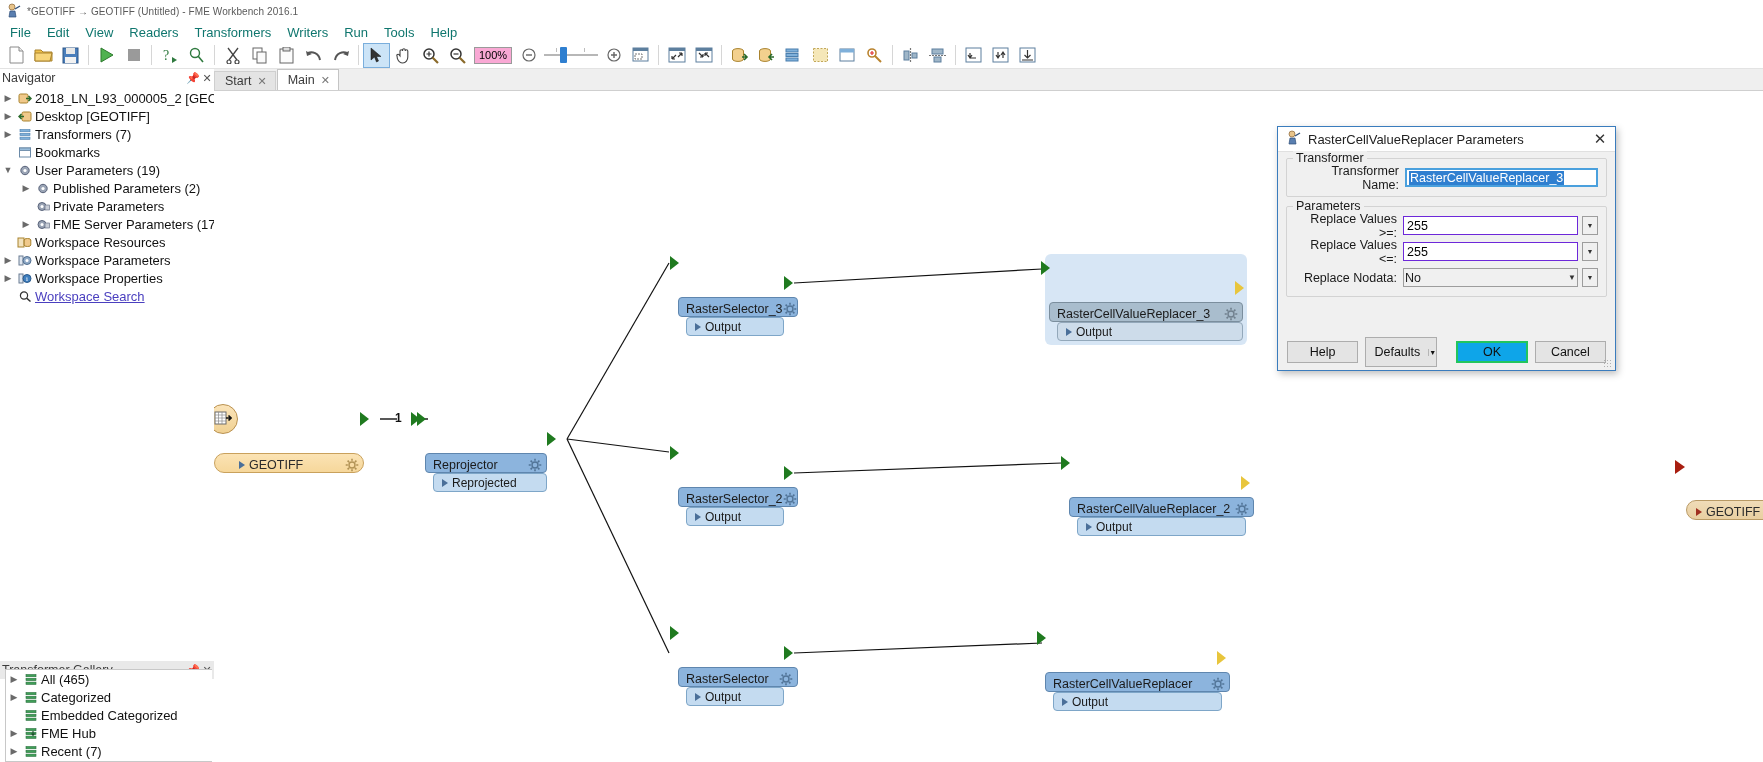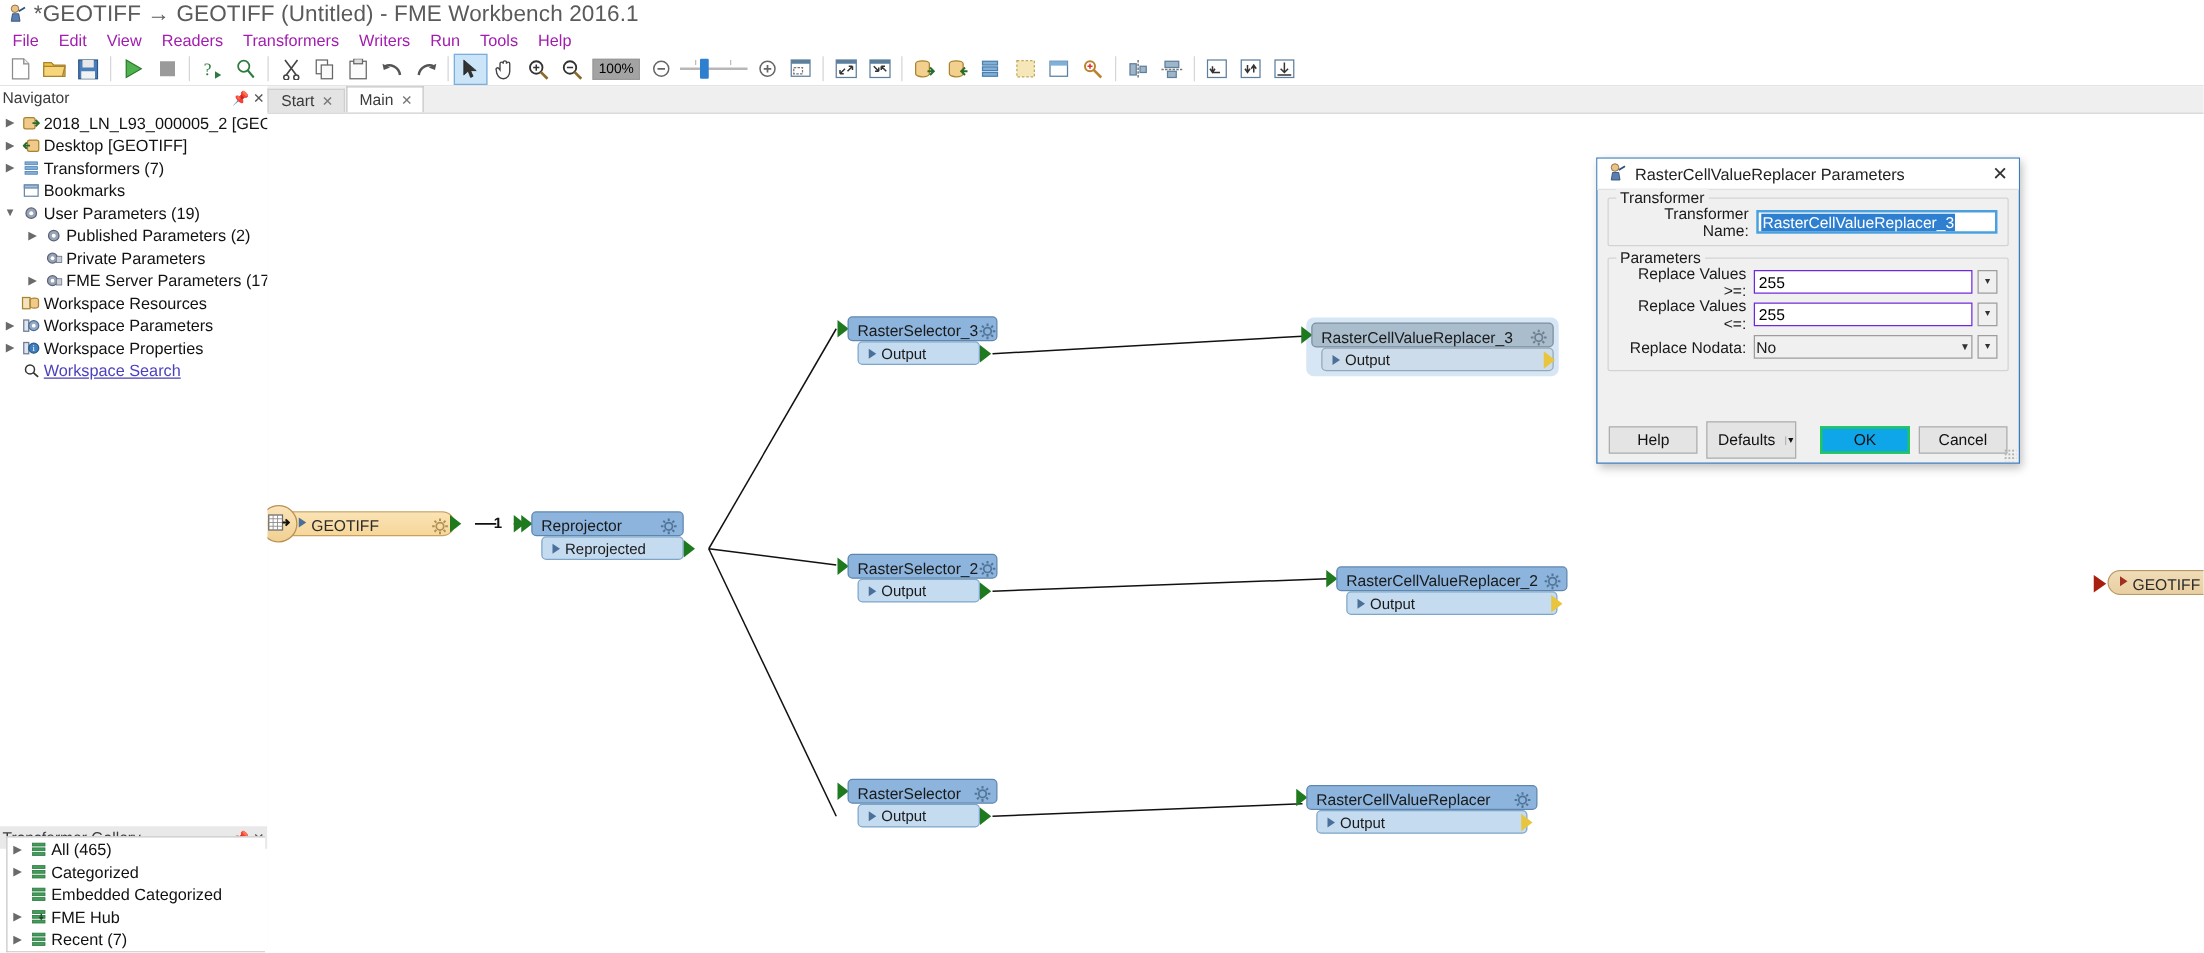--- a/index.html
+++ b/index.html
@@ -14,45 +14,45 @@
   }
   .app { position: relative; width: 1763px; height: 762px; }
 
   
   .titlebar {
     position: absolute; left: 0; top: 0; width: 1763px; height: 22px;
     background: #ffffff;
     display: flex; align-items: center; padding-left: 6px;
   }
   .titlebar .tb-icon { width: 16px; height: 16px; margin-right: 5px; position: relative; }
-  .titlebar .tb-text { font-size: 18px; color: #5a5a5a; letter-spacing: .1px; }
+  .titlebar .tb-text { font-size: 10px; color: #5a5a5a; letter-spacing: .1px; }
 
   
   .menubar {
     position: absolute; left: 0; top: 22px; width: 1763px; height: 20px;
     background: #ffffff; display: flex; align-items: center; padding-left: 2px;
   }
   .menubar .mi {
-    padding: 1px 8px; font-size: 13px; color: #a21caf; cursor: default;
+    padding: 1px 8px; font-size: 13px; color: #0f766e; cursor: default;
   }
 
   
   .toolbar {
     position: absolute; left: 0; top: 42px; width: 1763px; height: 27px;
     background: #ffffff; border-bottom: 1px solid #e3e3e3;
     display: flex; align-items: center; padding-left: 3px; gap: 0px;
   }
   .tbtn {
     width: 27px; height: 25px; display: flex; align-items: center; justify-content: center;
     position: relative; flex: 0 0 auto;
   }
   .tbtn.sel { background: #cce4f7; border: 1px solid #7aaedc; }
   .tsep { width: 1px; height: 20px; background: #d6d6d6; margin: 0 4px; flex: 0 0 auto; }
   .zoomfield {
-    width: 38px; height: 17px; border: 1px solid #9a9a9a; background: #a3a3a3;
+    width: 38px; height: 17px; border: 1px solid #9a9a9a; background: #f9a8d4;
     font-size: 11px; display: flex; align-items: center; justify-content: center;
     margin: 0 3px; flex: 0 0 auto;
   }
   .zoomslider { display: flex; align-items: center; flex: 0 0 auto; margin: 0 2px; }
   .zs-track { width: 54px; height: 2px; background: #b7b7b7; position: relative; }
   .zs-tick { position: absolute; top: -6px; width: 1px; height: 4px; background: #bdbdbd; }
   .zs-thumb {
     position: absolute; left: 16px; top: -7px; width: 7px; height: 16px;
     background: #2f7fd0; border-radius: 1px;
   }
@@ -110,22 +110,22 @@
   .tab .tabx { color: #787878; font-size: 11px; }
   .canvas {
     position: absolute; left: 0; top: 21px; width: 1549px; height: 672px;
     background: #ffffff; border-top: 1px solid #cfcfcf; overflow: hidden;
   }
   svg.links { position: absolute; left: 0; top: 0; width: 1549px; height: 672px; }
 
   
   .node { position: absolute; }
   .node .hdr {
-    height: 20px; border-radius: 4px; display: flex; 
-    padding: 4px 4px 0 7px; font-size: 12.5px; position: relative;
+    height: 20px; border-radius: 4px; display: flex; align-items: center;
+    padding: 4px 4px 0 7px; font-size: 12.5px; position: relative; margin-top: 44px;
   }
   .node .port {
     height: 19px; border-radius: 4px; display: flex; align-items: center;
     padding: 0 4px 0 8px; font-size: 12px; position: relative;
   }
   .node .gear { margin-left: auto; width: 14px; height: 14px; opacity: .75; }
 
   
   .node.tf .hdr { background: #8cb4dd; border: 1px solid #5f86ae; color: #1a1a1a; }
   .node.tf .port { background: #c4dbf0; border: 1px solid #7ea6c8; color: #1a1a1a; }

